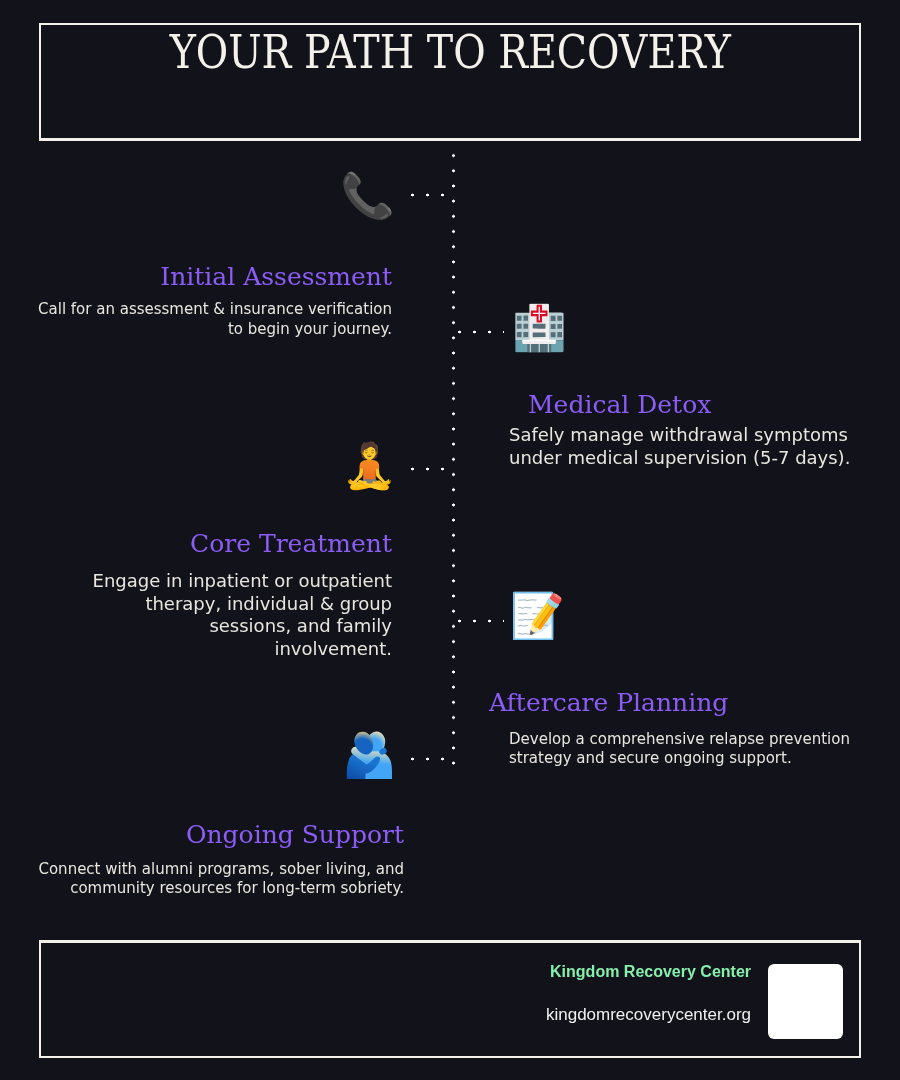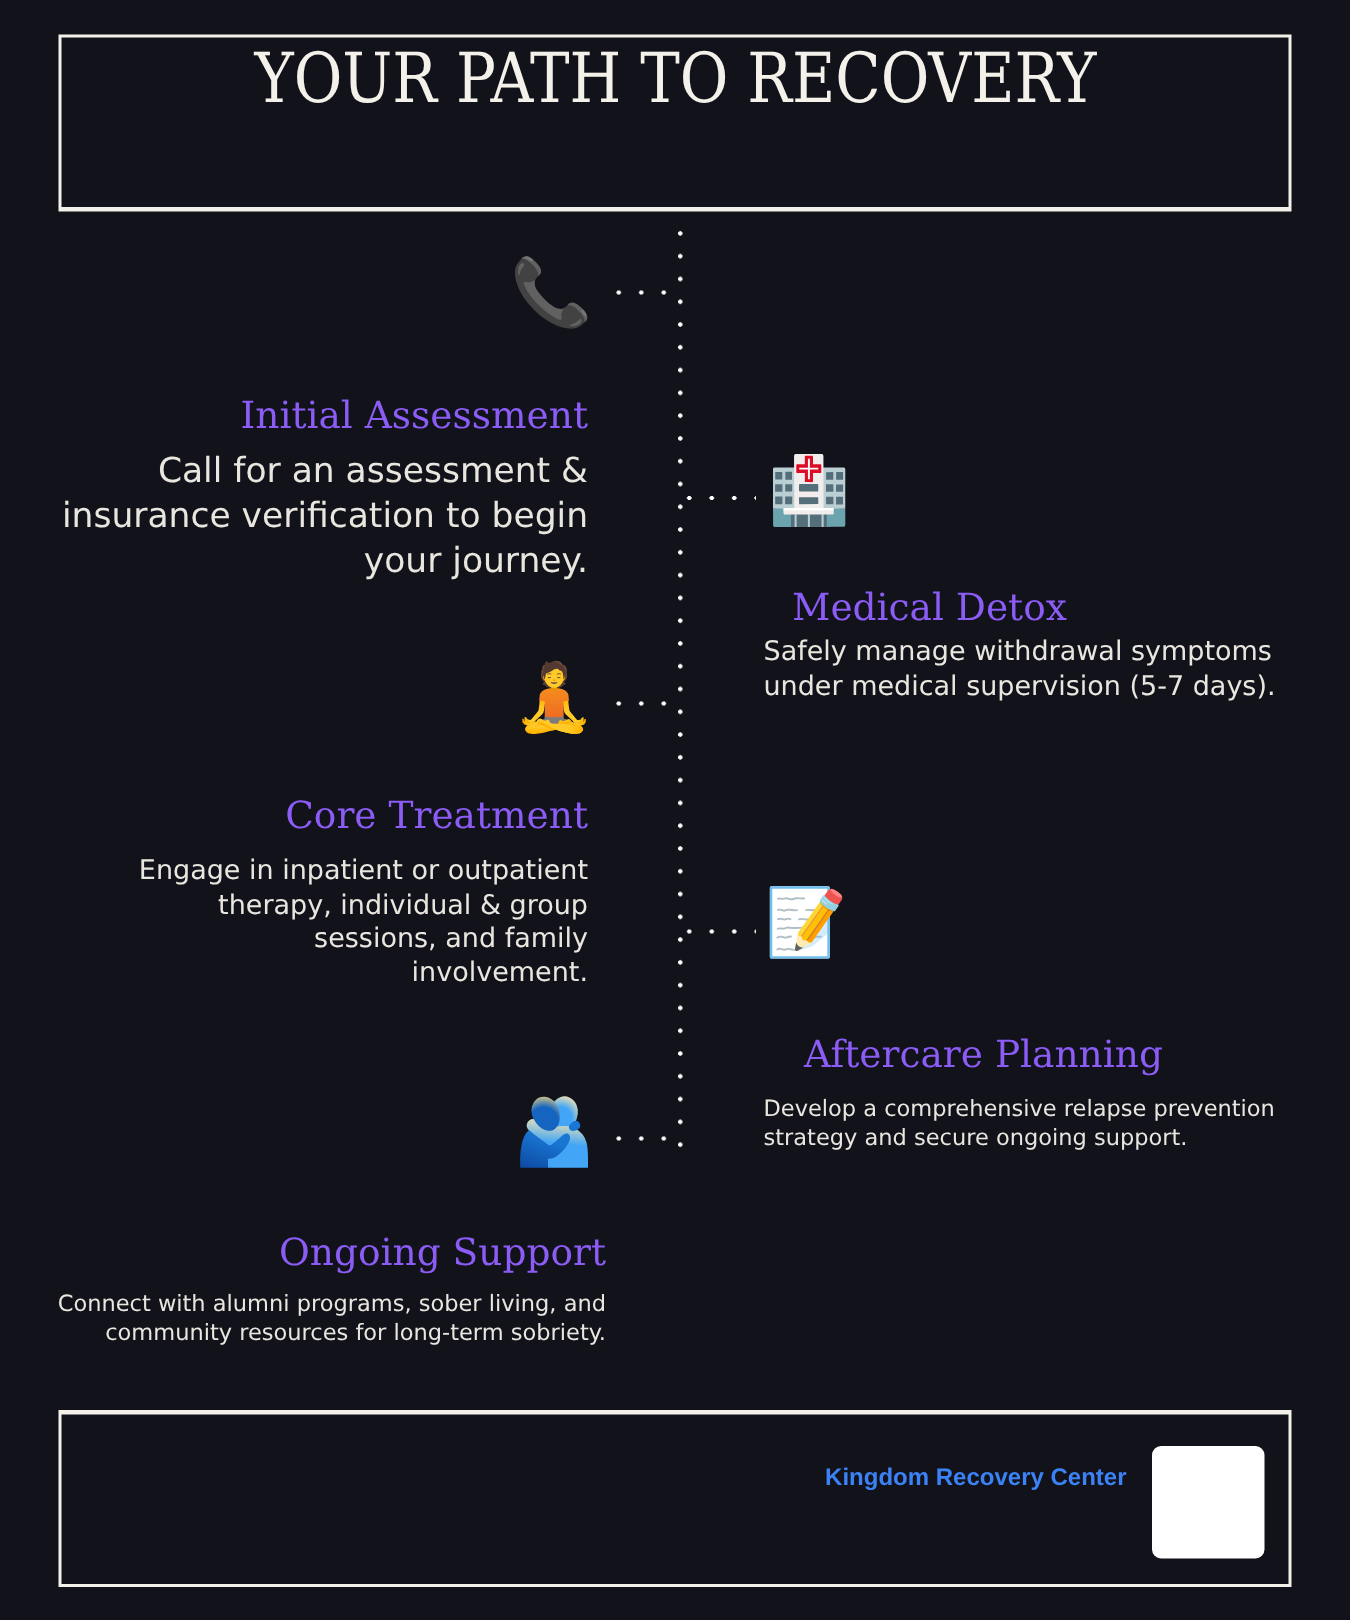--- a/index.html
+++ b/index.html
@@ -46,23 +46,23 @@
   .step-desc {
     position: absolute; color: #e9e6df; line-height: 1.3;
   }
   .right-align { text-align: right; }
   .left-align { text-align: left; }
   .footer-box {
     position: absolute; left: 39px; top: 940px; width: 818px; height: 113px;
     border: 2px solid #f4f1ea; border-top-width: 3px;
   }
   .org-name {
-    position: absolute; right: 108px; top: 34px;
+    position: absolute; right: 108px; top: 20px;
     font-family: "Liberation Sans", sans-serif; font-weight: bold;
-    font-size: 16px; color: #3b82f6; text-align: right; white-space: nowrap;
+    font-size: 16px; color: #86efac; text-align: right; white-space: nowrap;
   }
   .org-url {
     position: absolute; right: 108px; top: 62px;
     font-family: "Liberation Sans", sans-serif;
     font-size: 17px; color: #f0f0f0; text-align: right; white-space: nowrap;
   }
   .logo-box {
     position: absolute; right: 16px; top: 21px; width: 75px; height: 75px;
     background: #ffffff; border-radius: 6px;
   }
@@ -72,38 +72,39 @@
 
 <div class="header-box">
   <h1 class="title" style="margin:0;">YOUR PATH TO RECOVERY</h1>
 </div>
 
 <div class="timeline-line"></div>
 
 <div class="connector" style="left:405px; top:193px; width:50px;"></div>
 <div class="icon" style="left:340px; top:174px;">📞</div>
 <div class="step-title right-align" style="right:508px; top:262px;">Initial Assessment</div>
-<div class="step-desc right-align" style="right:508px; top:300px; width:360px; font-size:23px;">Call for an assessment &amp; insurance verification to begin your journey.</div>
+<div class="step-desc right-align" style="right:508px; top:300px; width:360px; font-size:15px;">Call for an assessment &amp; insurance verification to begin your journey.</div>
 
 <div class="connector" style="left:452px; top:330px; width:52px;"></div>
 <div class="icon" style="left:512px; top:306px;">🏥</div>
 <div class="step-title left-align" style="left:509px; top:390px;margin-left:19px;">Medical Detox</div>
 <div class="step-desc left-align" style="left:509px; top:423px; width:350px; font-size:18px;">Safely manage withdrawal symptoms under medical supervision (5-7 days).</div>
 
 <div class="connector" style="left:405px; top:467px; width:50px;"></div>
 <div class="icon" style="left:342px; top:444px;">🧘</div>
 <div class="step-title right-align" style="right:508px; top:529px;margin-left:24px;">Core Treatment</div>
 <div class="step-desc right-align" style="right:508px; top:570px; width:300px; font-size:18px; line-height:1.25;">Engage in inpatient or outpatient therapy, individual &amp; group sessions, and family involvement.</div>
 
 <div class="connector" style="left:452px; top:619px; width:52px;"></div>
 <div class="icon" style="left:510px; top:594px;">📝</div>
-<div class="step-title left-align" style="left:536px; top:688px;text-align:right;">Aftercare Planning</div>
+<div class="step-title left-align" style="left:489px; top:688px;text-align:right;">Aftercare Planning</div>
 <div class="step-desc left-align" style="left:509px; top:730px; width:345px; font-size:15px; line-height:1.25;">Develop a comprehensive relapse prevention strategy and secure ongoing support.</div>
 
 <div class="connector" style="left:405px; top:757px; width:50px;"></div>
 <div class="icon" style="left:342px; top:733px;">🫂</div>
 <div class="step-title right-align" style="right:496px; top:820px;">Ongoing Support</div>
 <div class="step-desc right-align" style="right:496px; top:860px; width:370px; font-size:15px; line-height:1.25;">Connect with alumni programs, sober living, and community resources for long-term sobriety.</div>
 
 <div class="footer-box">
   <div class="org-name">Kingdom Recovery Center</div>
+  <div class="org-url">kingdomrecoverycenter.org</div>
   <div class="logo-box"></div>
 </div>
 
 </body></html>

